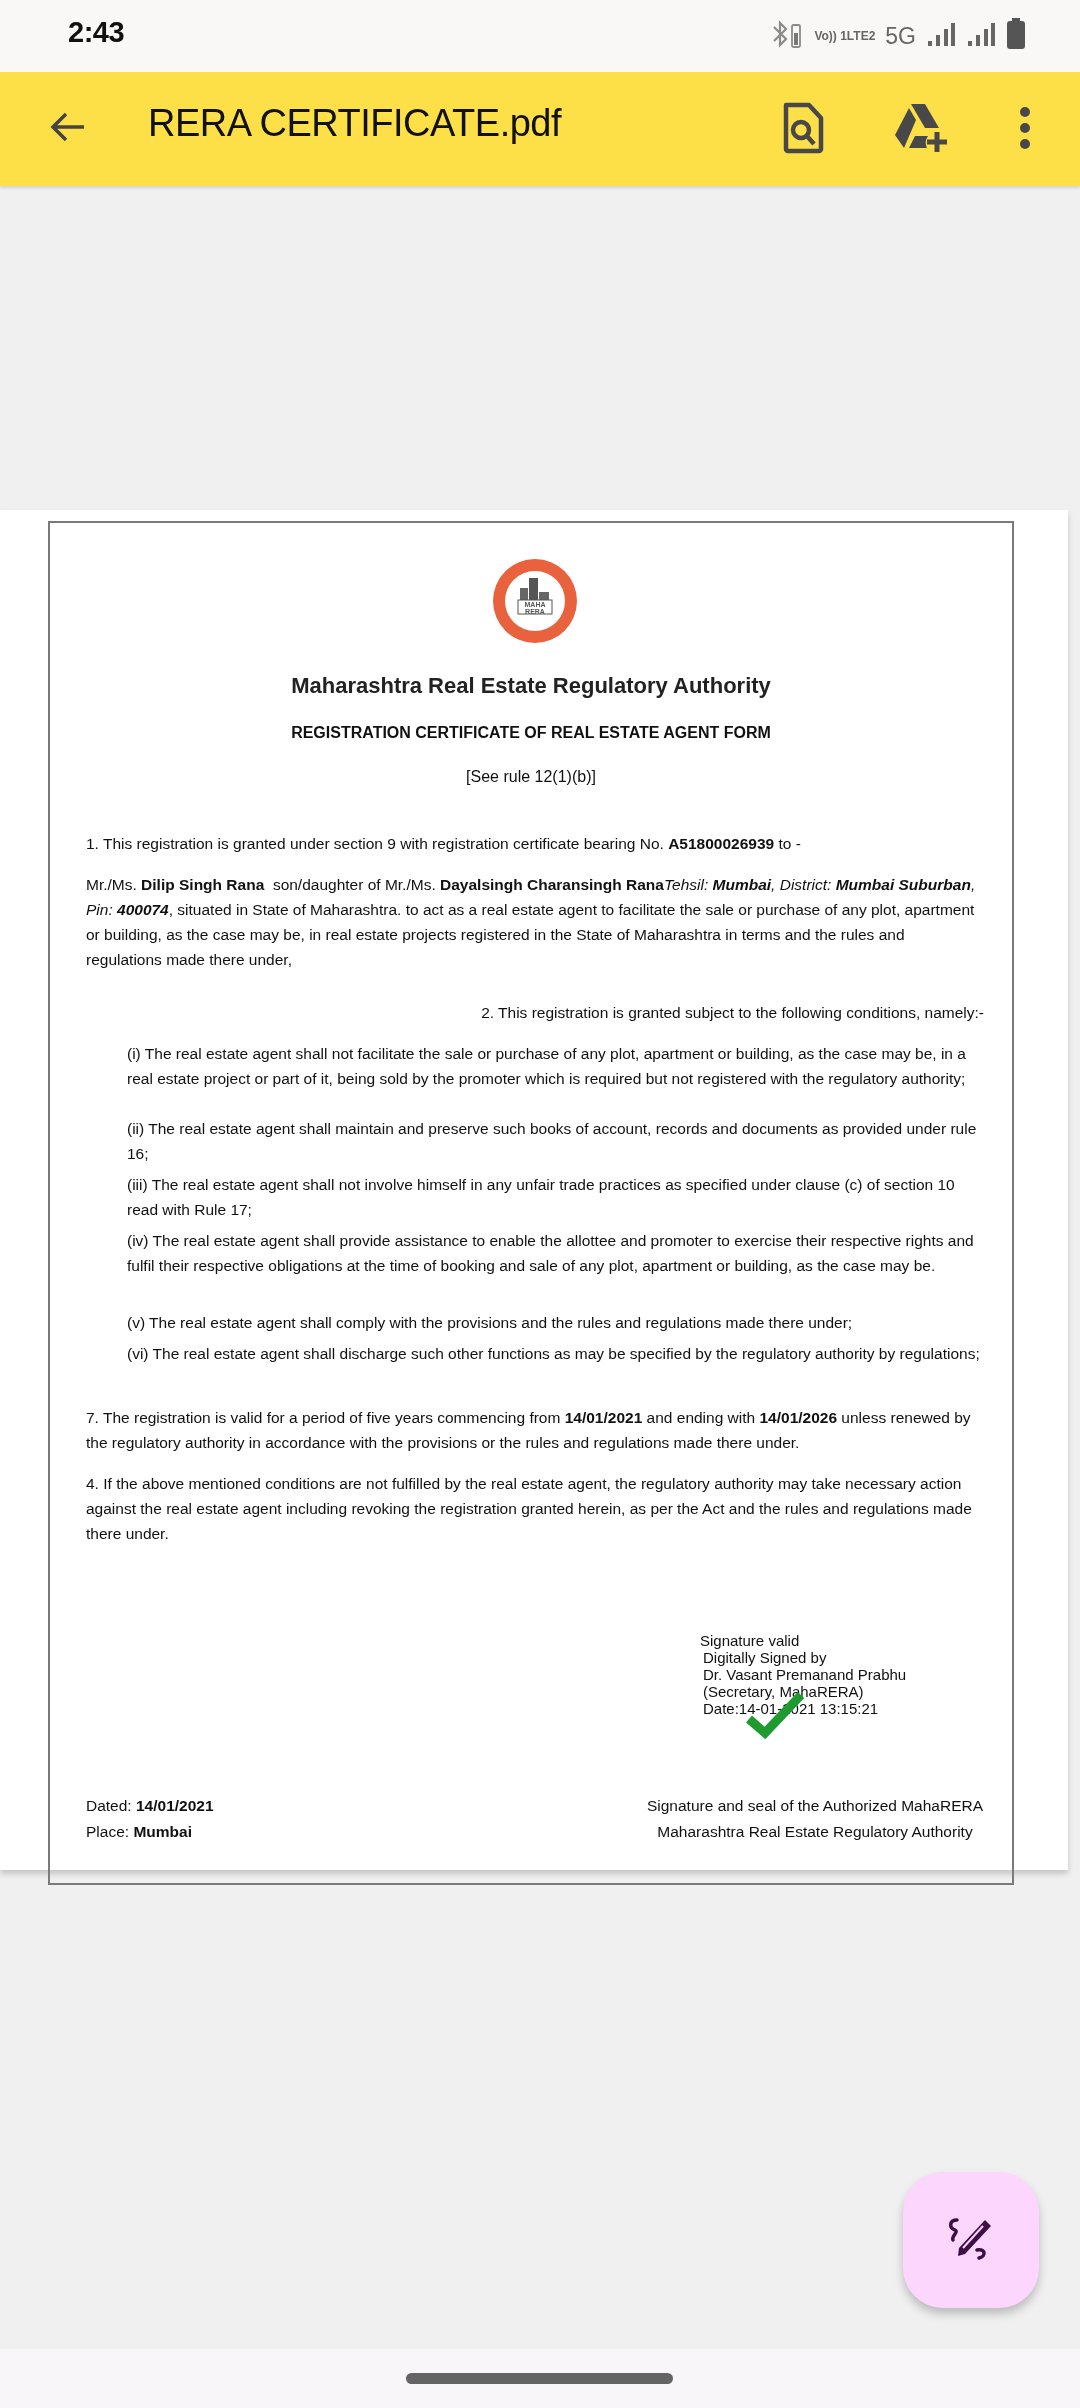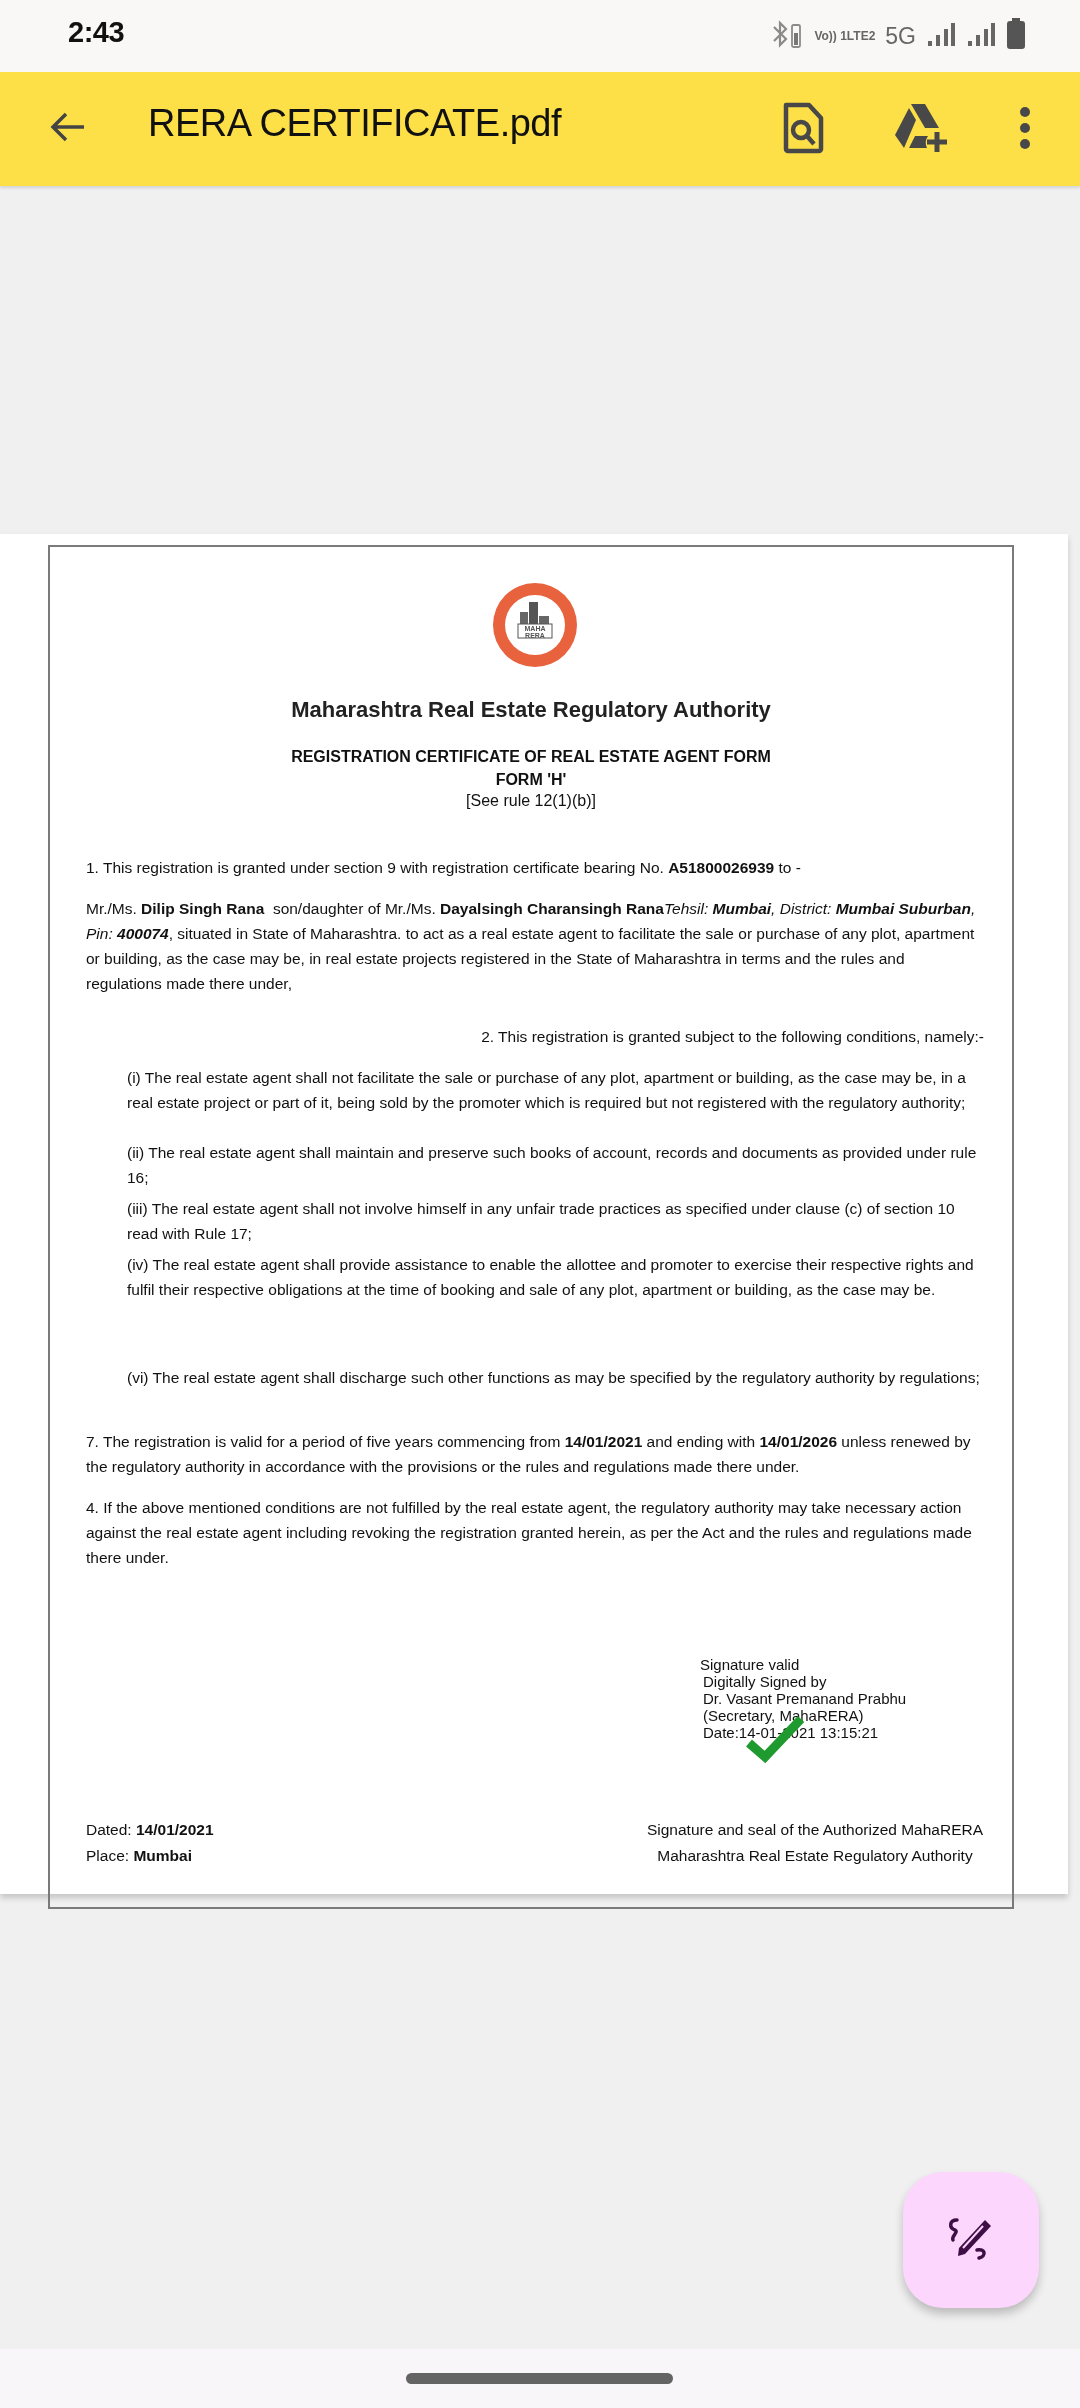--- a/index.html
+++ b/index.html
@@ -10,21 +10,20 @@
   .statusbar { position:absolute; left:0; top:0; width:1080px; height:72px; background:#f9f8f7; }
   .time { position:absolute; left:68px; top:16px; font-size:29px; font-weight:bold; color:#111; letter-spacing:-0.5px; }
   .sys-icons { position:absolute; right:54px; top:18px; display:flex; align-items:center; gap:10px; color:#6a6a6a; }
   .appbar { position:absolute; left:0; top:72px; width:1080px; height:114px; background:#fde047; box-shadow:0 2px 3px rgba(0,0,0,0.12); }
   .back { position:absolute; left:44px; top:30px; width:50px; height:50px; }
   .title { position:absolute; left:148px; top:30px; font-size:38px; color:#111; letter-spacing:-0.5px; }
   .act { position:absolute; top:26px; width:60px; height:60px; display:flex; align-items:center; justify-content:center; }
   .page {
     position:absolute; left:0; top:510px; width:1068px; height:1360px; background:#fff;
     box-shadow:0 4px 6px rgba(0,0,0,0.18);
-    margin-top:24px;
   }
   .frame { position:absolute; left:48px; top:11px; width:966px; height:1364px; border:2px solid #7a7a7a; box-sizing:border-box; }
   .logo { position:absolute; left:442px; top:35px; width:86px; height:86px; }
   .h1 { position:absolute; left:0; width:100%; top:150px; text-align:center; font-size:22px; font-weight:bold; color:#222; }
   .h2 { position:absolute; left:0; width:100%; top:198px; text-align:center; font-size:16px; font-weight:bold; color:#111; line-height:23px; }
   .h3 { position:absolute; left:0; width:100%; top:245px; text-align:center; font-size:16px; color:#111; }
   .para { position:absolute; left:36px; width:898px; font-size:15.5px; line-height:25px; color:#111; }
   .sub { position:absolute; left:77px; width:858px; font-size:15.5px; line-height:25px; color:#111; }
   b { font-weight:bold; }
   .sig { position:absolute; left:650px; top:1109px; font-size:15px; line-height:17px; color:#111; }
@@ -121,38 +120,38 @@
         <rect x="37" y="20" width="9" height="32" fill="#555"></rect>
         <rect x="47" y="34" width="10" height="18" fill="#666"></rect>
         <rect x="26" y="42" width="34" height="14" fill="#fff" stroke="#555" stroke-width="1"></rect>
         <text x="43" y="49" text-anchor="middle" font-size="7" font-weight="bold" fill="#555" font-family="Liberation Sans, sans-serif">MAHA</text>
         <text x="43" y="56" text-anchor="middle" font-size="7" font-weight="bold" fill="#555" font-family="Liberation Sans, sans-serif">RERA</text>
       </svg>
     </div>
     <div class="h1">Maharashtra Real Estate Regulatory Authority</div>
     <div class="h2">
       <div>REGISTRATION CERTIFICATE OF REAL ESTATE AGENT FORM</div>
-      <div>FORM 'H'</div>
     </div>
     <div class="h3">[See rule 12(1)(b)]</div>
 
     <div class="para" style="top:308px;">
       <span>1. This registration is granted under section 9 with registration certificate bearing No. </span><b>A51800026939</b><span> to -</span>
     </div>
 
     <div class="para" style="top:349px;">
       <span>Mr./Ms. </span><b>Dilip Singh Rana</b><span style="white-space:pre">  son/daughter of Mr./Ms. </span><b>Dayalsingh Charansingh Rana</b><i>Tehsil: </i><b><i>Mumbai</i></b><i>, District: </i><b><i>Mumbai Suburban</i></b><i>, Pin: </i><b><i>400074</i></b><span>, situated in State of Maharashtra. to act as a real estate agent to facilitate the sale or purchase of any plot, apartment or building, as the case may be, in real estate projects registered in the State of Maharashtra in terms and the rules and regulations made there under,</span>
     </div>
 
     <div class="para" style="top:477px;text-align:right;">2. This registration is granted subject to the following conditions, namely:-</div>
 
     <div class="sub" style="top:518px;">(i) The real estate agent shall not facilitate the sale or purchase of any plot, apartment or building, as the case may be, in a real estate project or part of it, being sold by the promoter which is required but not registered with the regulatory authority;</div>
     <div class="sub" style="top:593px;">(ii) The real estate agent shall maintain and preserve such books of account, records and documents as provided under rule 16;</div>
     <div class="sub" style="top:649px;">(iii) The real estate agent shall not involve himself in any unfair trade practices as specified under clause (c) of section 10 read with Rule 17;</div>
     <div class="sub" style="top:705px;">(iv) The real estate agent shall provide assistance to enable the allottee and promoter to exercise their respective rights and fulfil their respective obligations at the time of booking and sale of any plot, apartment or building, as the case may be.</div>
+    <div class="sub" style="top:787px;">(v) The real estate agent shall comply with the provisions and the rules and regulations made there under;</div>
     <div class="sub" style="top:818px;">(vi) The real estate agent shall discharge such other functions as may be specified by the regulatory authority by regulations;</div>
 
     <div class="para" style="top:882px;">
       <span>7. The registration is valid for a period of five years commencing from </span><b>14/01/2021</b><span> and ending with </span><b>14/01/2026</b><span> unless renewed by the regulatory authority in accordance with the provisions or the rules and regulations made there under.</span>
     </div>
 
     <div class="para" style="top:948px;">4. If the above mentioned conditions are not fulfilled by the real estate agent, the regulatory authority may take necessary action against the real estate agent including revoking the registration granted herein, as per the Act and the rules and regulations made there under.</div>
 
     <div class="sig">
       <div>Signature valid</div>

